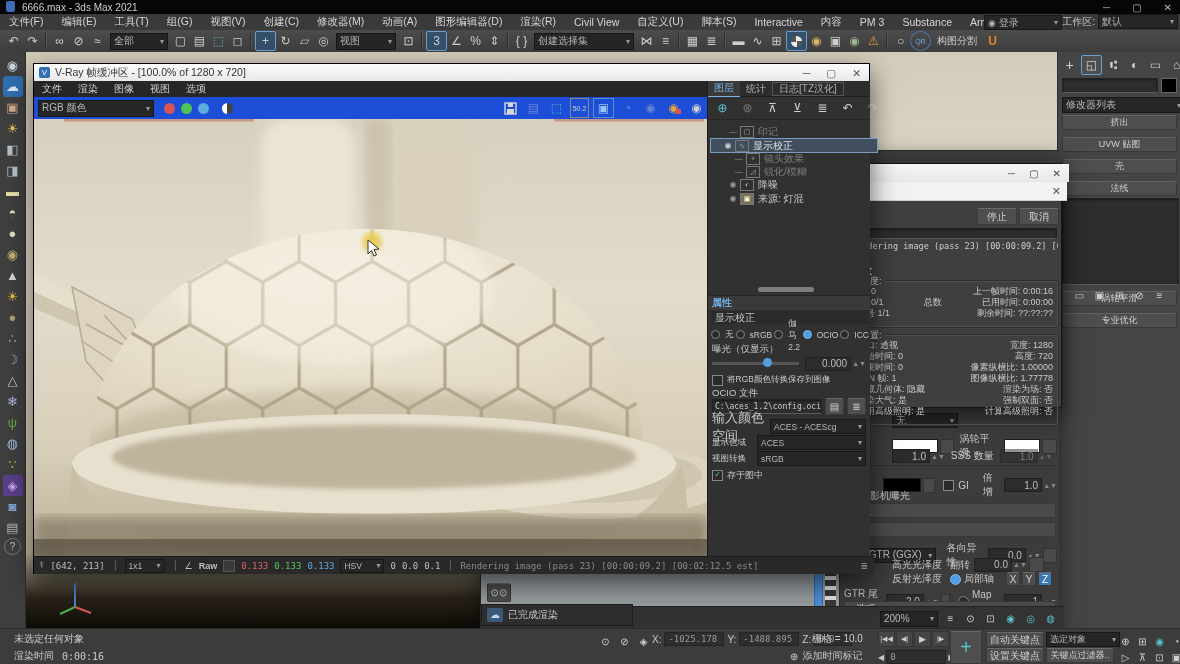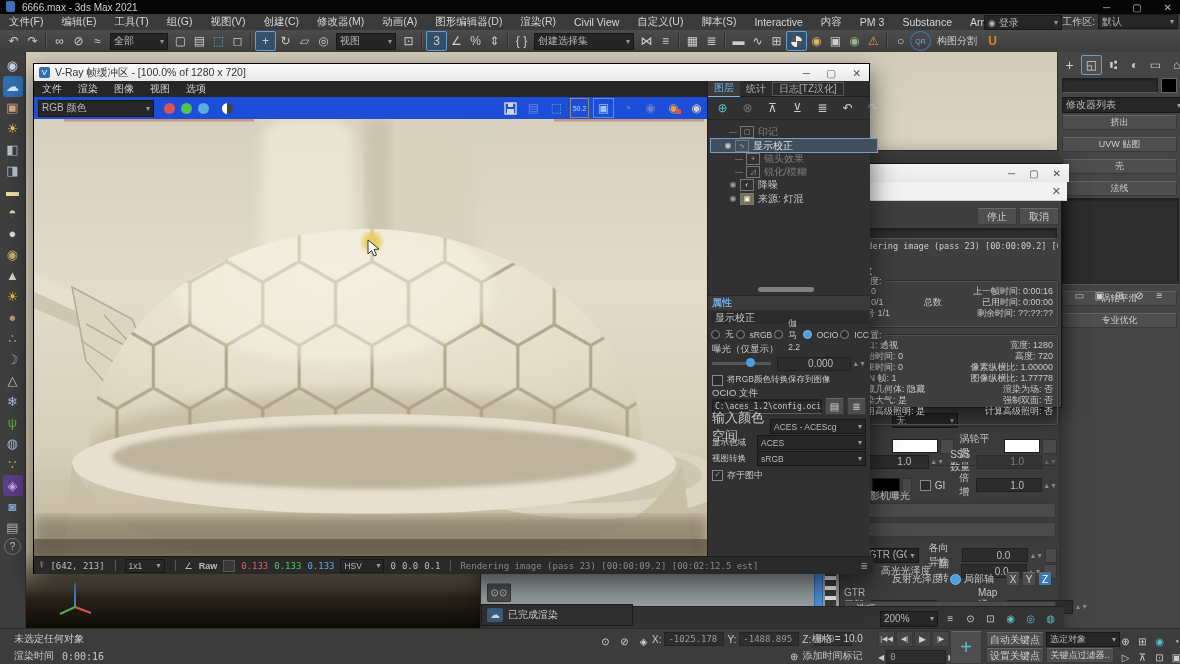--- a/index.html
+++ b/index.html
@@ -46,21 +46,21 @@
   .vfbstat{left:0;top:492px;width:100%;height:17px;background:#292929;border-top:1px solid #1b1b1b;font-size:9px;color:#bdbdbd}
   .radio{width:9px;height:9px;border-radius:50%;border:1px solid #888;background:#2a2a2a;margin-right:3px;flex:0 0 auto}
   .radio.on{background:#4f9fe0;border-color:#79b7ec}
   .chk{width:9px;height:9px;border:1px solid #888;background:#2a2a2a;margin-right:4px;flex:0 0 auto;font-size:8px;line-height:8px;text-align:center;color:#58c0c8}
   
   .slate{left:480px;top:150px;width:577px;height:478px;background:#8f9698;border:1px solid #2a2a2a;box-shadow:0 8px 20px rgba(0,0,0,.5)}
   .sparams{position:absolute;left:358px;top:0;width:219px;height:455px;background:#3c3c3c;border-left:1px solid #2a2a2a;font-size:10px}
   .prow{position:absolute;display:flex;align-items:center;width:215px;left:2px}
   .rollup{background:#4b4b4b;border:1px solid #383838;border-radius:2px;height:13px;display:flex;align-items:center;padding:0 6px;color:#d0d0d0;font-size:10px}
   .spin{display:flex;align-items:center}
-  .spin .v{background:#2c2c2c;border:1px solid #202020;height:12px;min-width:30px;display:flex;align-items:center;justify-content:flex-end;padding:0 17px;color:#bdbdbd}
+  .spin .v{background:#2c2c2c;border:1px solid #202020;height:12px;min-width:30px;display:flex;align-items:center;justify-content:flex-end;padding:0 3px;color:#bdbdbd}
   .spin .s{color:#8a8a8a;font-size:7px;margin-left:1px}
   .sw{height:12px;border:1px solid #1d1d1d}
   .mini{width:13px;height:13px;background:#4a4a4a;border:1px solid #333;margin-left:2px}
   .rdlg{left:846px;top:163px;width:214px;height:243px;background:#3f3f3f;border:1px solid #141414;box-shadow:0 8px 20px rgba(0,0,0,.55)}
   .grp{position:absolute;border:1px solid #2e2e2e;box-shadow:0 0 0 1px #4f4f4f inset;border-radius:2px}
   .glab{position:absolute;top:-6px;left:6px;background:#3f3f3f;padding:0 3px;font-size:9px;color:#cfcfcf}
   .srow{display:flex;justify-content:space-between;font-size:9px;color:#c9c9c9;line-height:11px;padding:0 5px}
   
   .cpanel{left:1057px;top:52px;width:123px;height:576px;background:#454545;border-left:1px solid #2f2f2f}
   .cbtn{background:#4e4e4e;border:1px solid #383838;border-top-color:#636363;border-radius:2px;height:13px;

